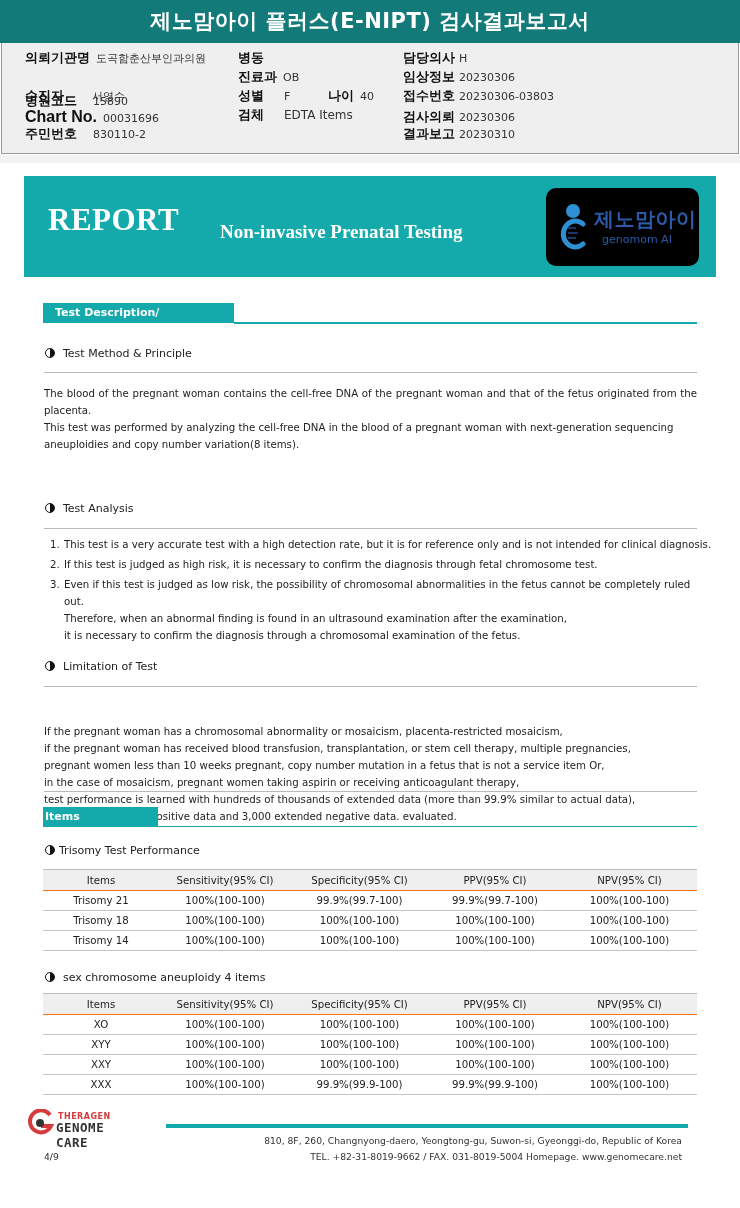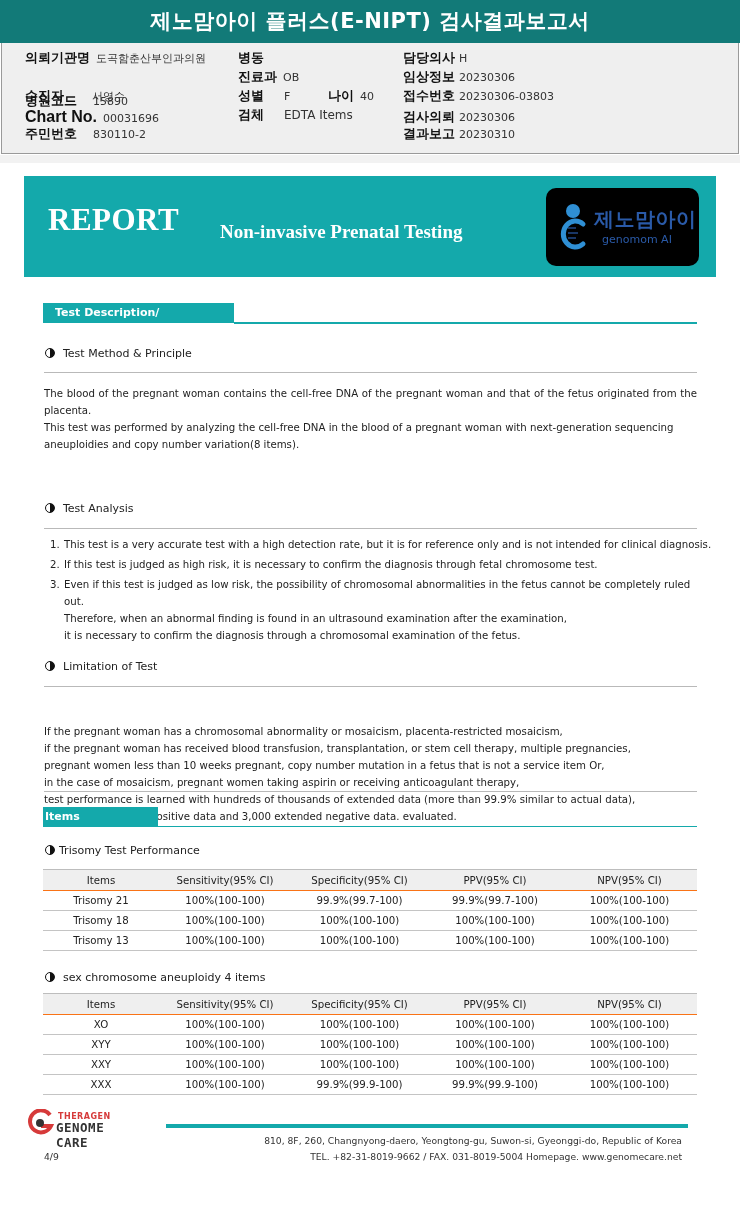--- a/index.html
+++ b/index.html
@@ -199,21 +199,21 @@
         <td>100%(100-100)</td>
     </tr>
     <tr>
       <td>Trisomy 18</td>
         <td>100%(100-100)</td>
         <td>100%(100-100)</td>
         <td>100%(100-100)</td>
         <td>100%(100-100)</td>
     </tr>
     <tr>
-      <td>Trisomy 13</td>
+      <td>Trisomy 14</td>
         <td>100%(100-100)</td>
         <td>100%(100-100)</td>
         <td>100%(100-100)</td>
         <td>100%(100-100)</td>
     </tr>
   </tbody>
 </table>
 
 <div class="sub-head" style="left:45px;top:971px;"><span class="half"></span><span>sex chromosome aneuploidy 4 items</span></div>
 

